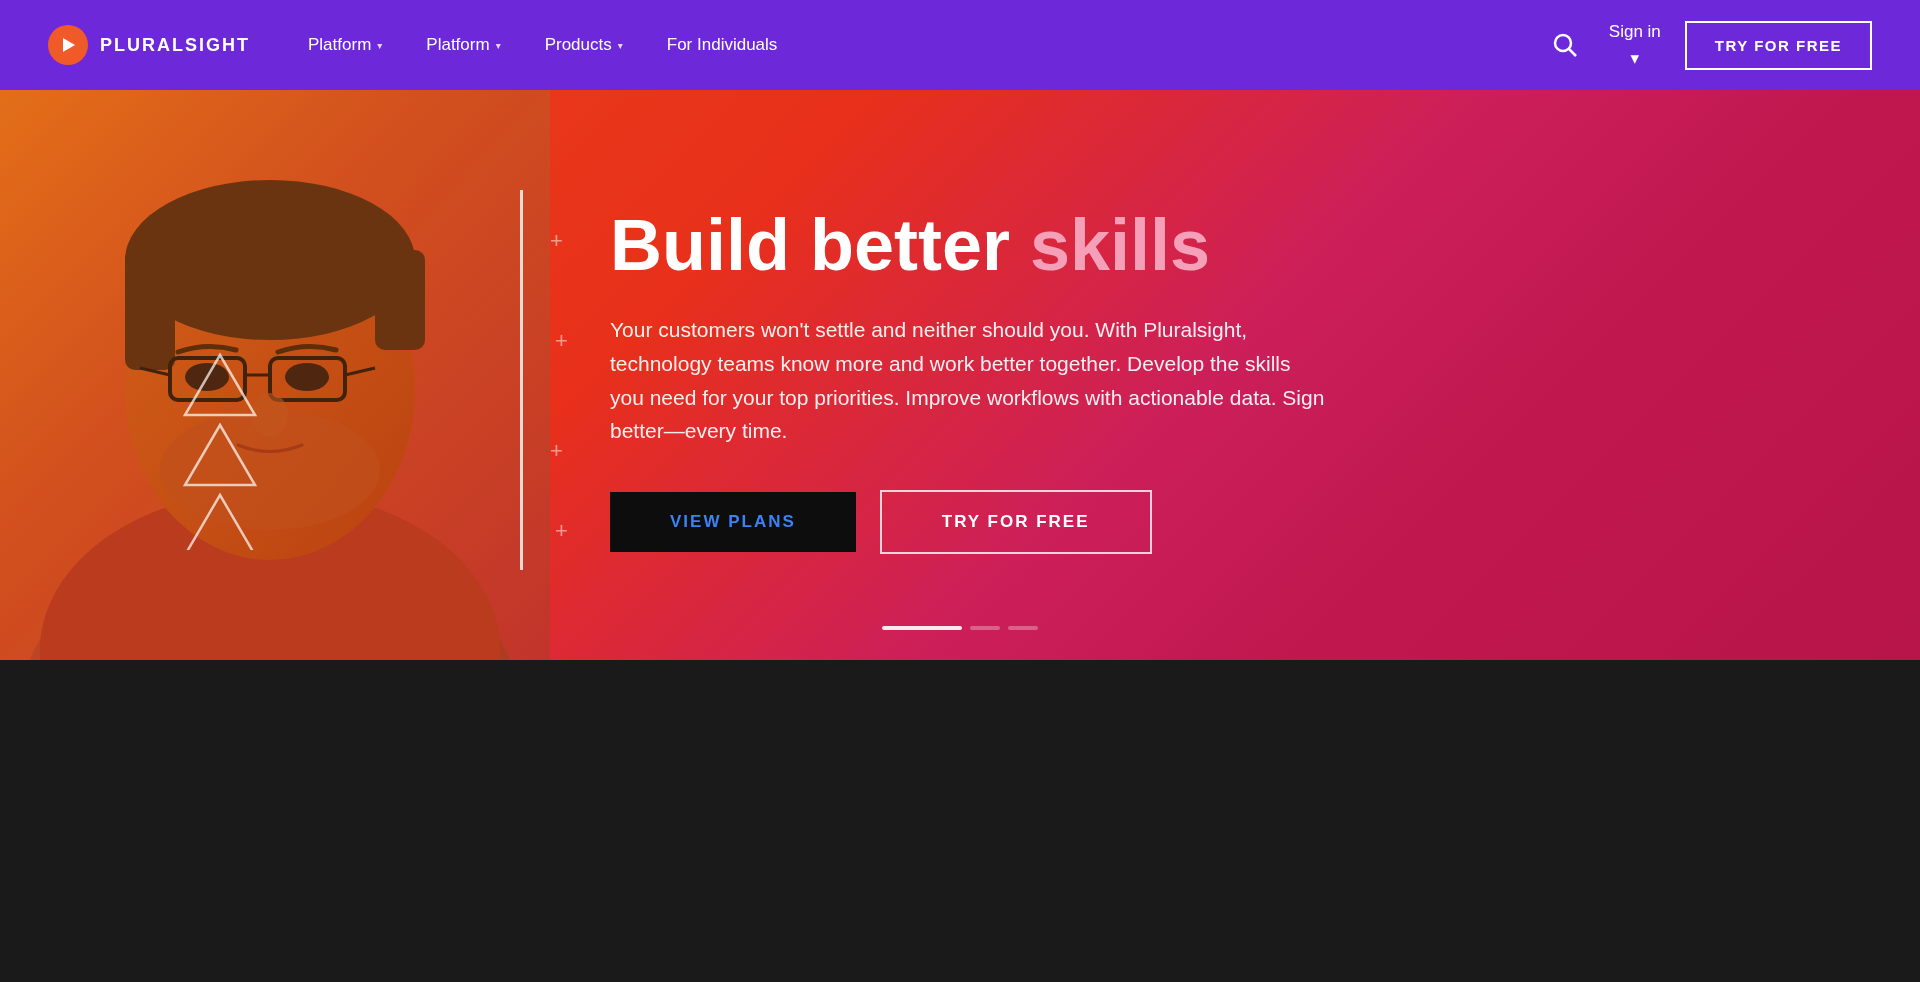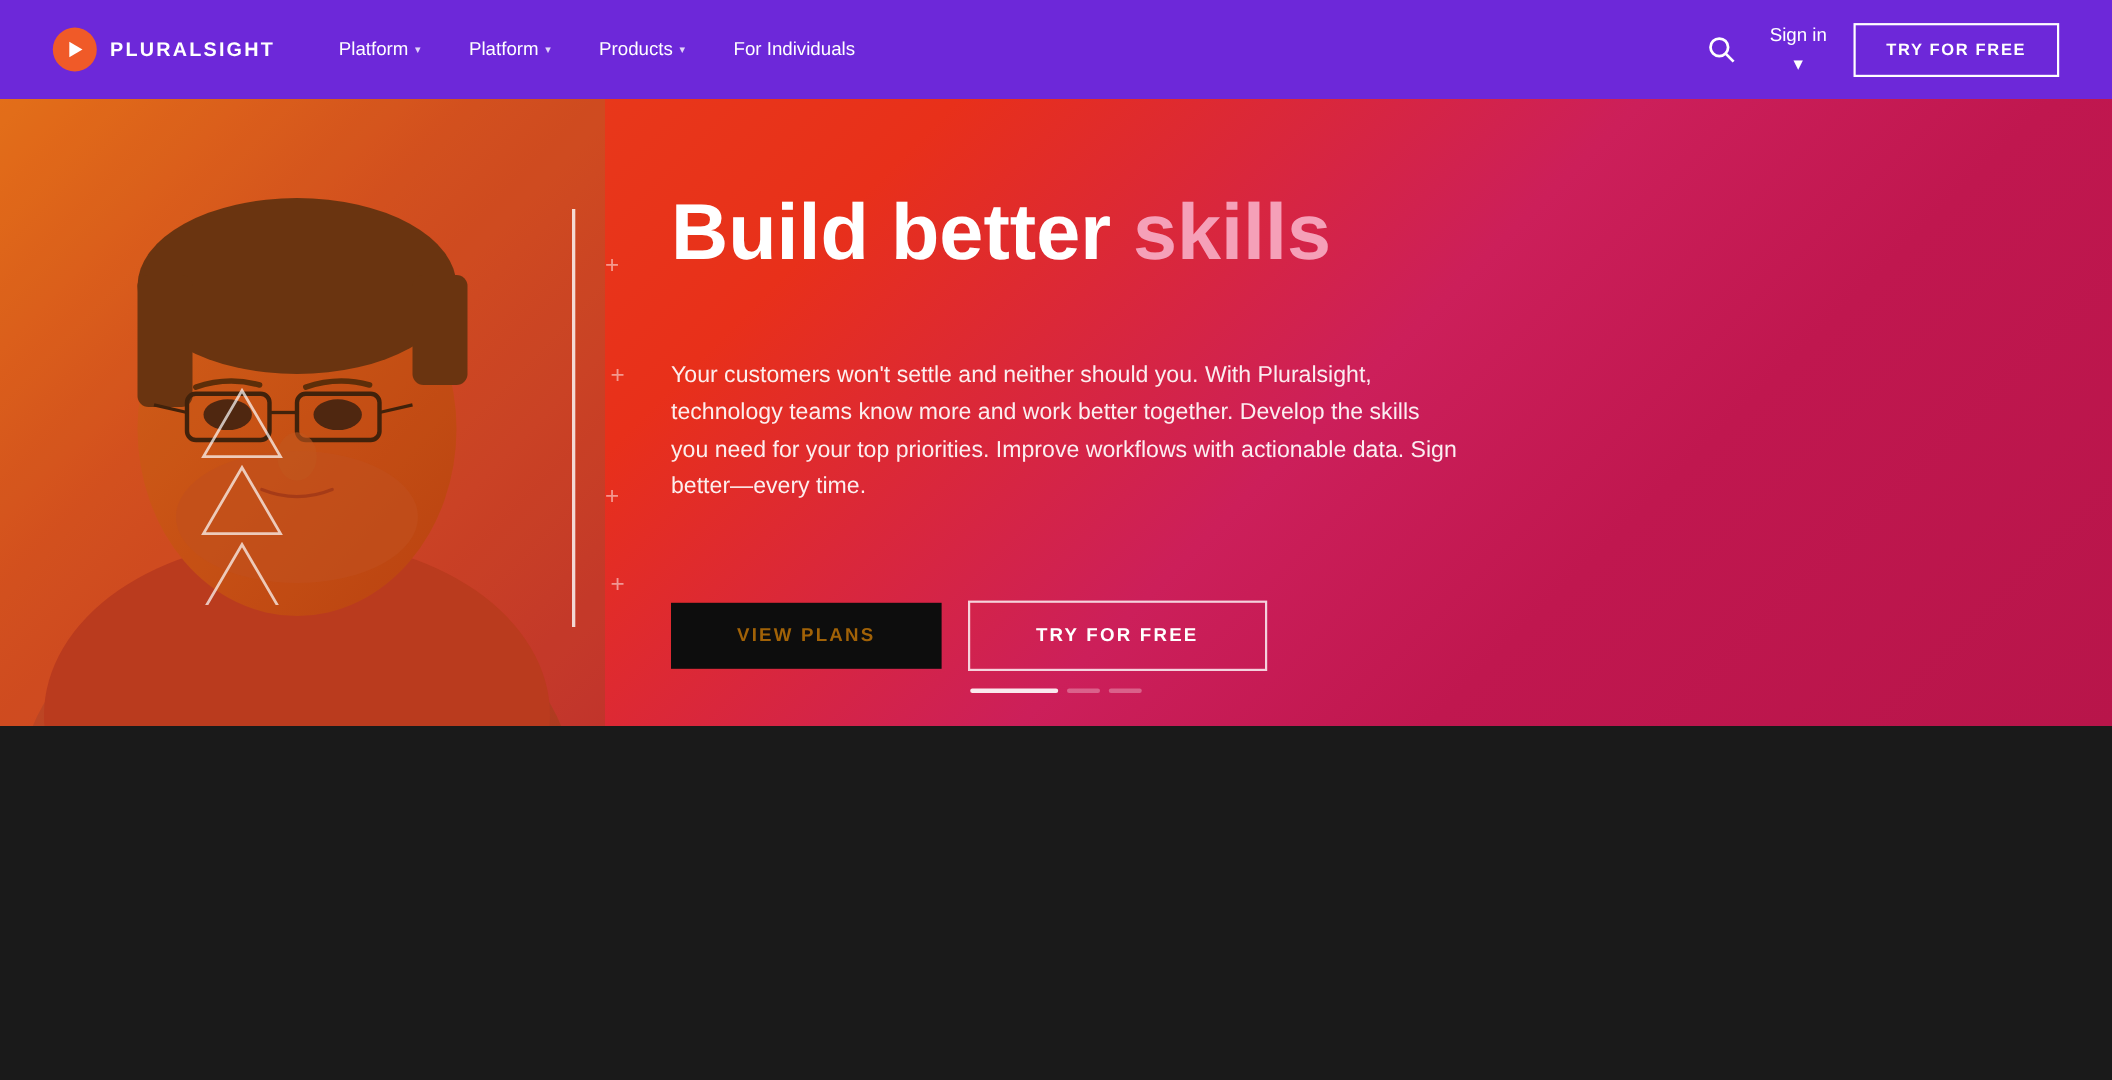--- a/index.html
+++ b/index.html
@@ -180,28 +180,27 @@
       top: 100px;
       width: 3px;
       height: 380px;
       background: rgba(255,255,255,0.8);
     }
 
     
     .hero-content {
       position: absolute;
       left: 570px;
-      top: 16px;
+      top: 5px;
       right: 0;
       height: 100%;
       display: flex;
       flex-direction: column;
       justify-content: center;
       padding: 0 60px 0 40px;
-      gap: 45px;
     }
 
     .hero-title {
       font-size: 72px;
       font-weight: 800;
       color: #ffffff;
       line-height: 1.1;
       margin-bottom: 28px;
     }
 
@@ -219,21 +218,21 @@
 
     .hero-buttons {
       display: flex;
       gap: 24px;
       align-items: center;
     }
 
     .view-plans-btn {
       background: #0d0d0d;
       border: none;
-      color: #a16207;
+      color: #3b82f6;
       font-size: 17px;
       font-weight: 700;
       letter-spacing: 2px;
       text-transform: uppercase;
       padding: 20px 60px;
       cursor: pointer;
       white-space: nowrap;
     }
 
     .try-free-btn-hero {

